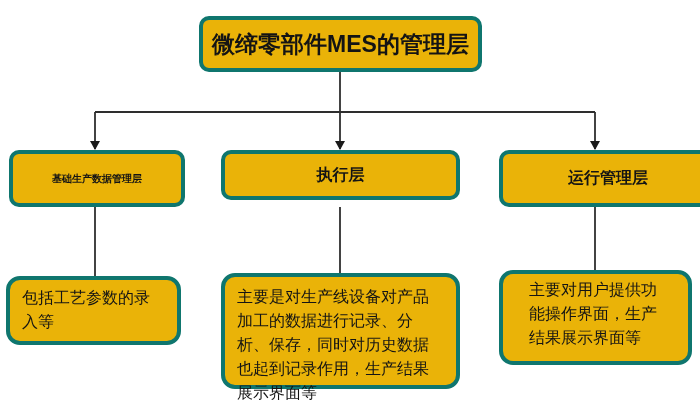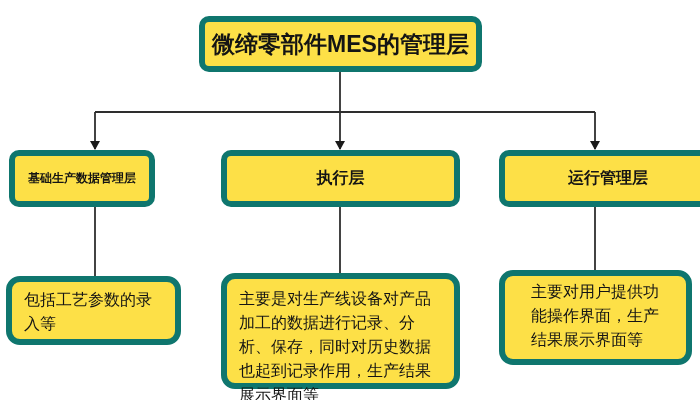--- a/index.html
+++ b/index.html
@@ -18,39 +18,39 @@
   .connectors {
     position: absolute;
     left: 0;
     top: 0;
     width: 700px;
     height: 400px;
   }
   .box {
     position: absolute;
     box-sizing: border-box;
-    border: 6px solid #0f766e;
-    background: #fde047;
+    border: 4px solid #0f766e;
+    background: #eab308;
     color: #141414;
   }
   .node {
     border-radius: 10px;
     display: flex;
     align-items: center;
     justify-content: center;
     text-align: center;
     font-weight: bold;
   }
   .box-title {
     left: 199px; top: 16px; width: 283px; height: 56px;
     font-size: 23px;
     letter-spacing: 0px;
   }
-  .box-mid-left   { left: 9px;   top: 150px; width: 146px; height: 57px; font-size: 12px; }
-  .box-mid-center { left: 221px; top: 150px; width: 239px; height: 57px; font-size: 16px; }
+  .box-mid-left   { left: 9px;   top: 150px; width: 176px; height: 57px; font-size: 10px; }
+  .box-mid-center { left: 221px; top: 150px; width: 239px; height: 50px; font-size: 16px; }
   .box-mid-right  { left: 499px; top: 150px; width: 218px; height: 57px; font-size: 16px; }
   .desc {
     border-radius: 14px;
     font-size: 16px;
     line-height: 24px;
     font-weight: normal;
     text-align: left;
     word-break: break-all;
   }
   .box-bot-left   { left: 6px;   top: 276px; width: 175px; height: 69px;  padding: 6px 12px; }

